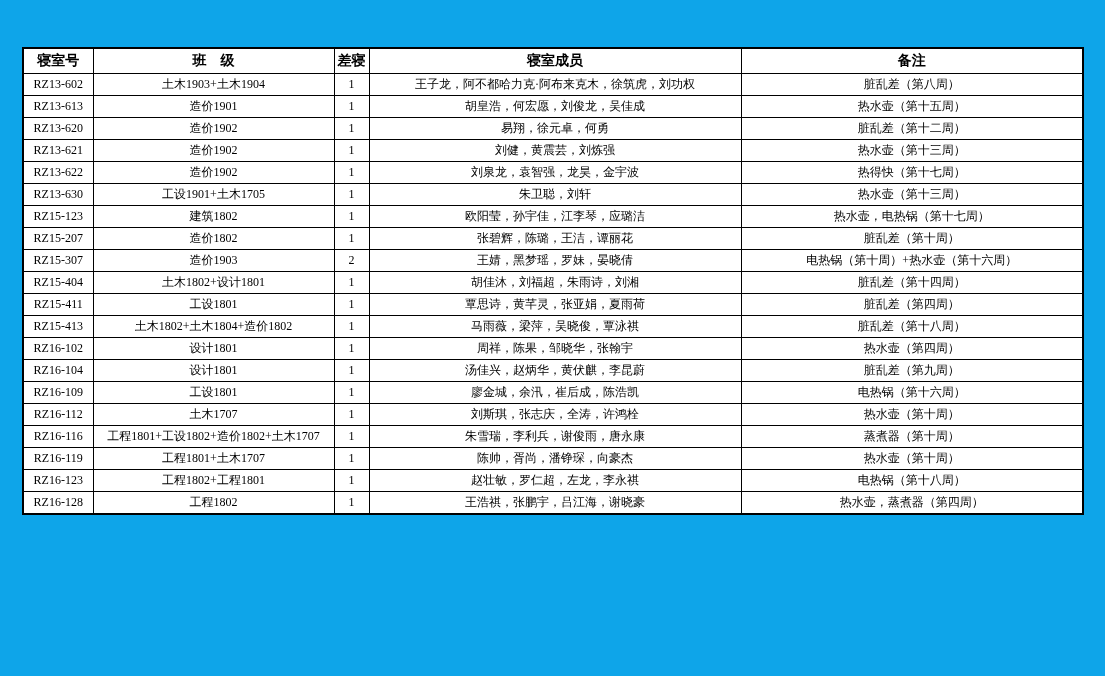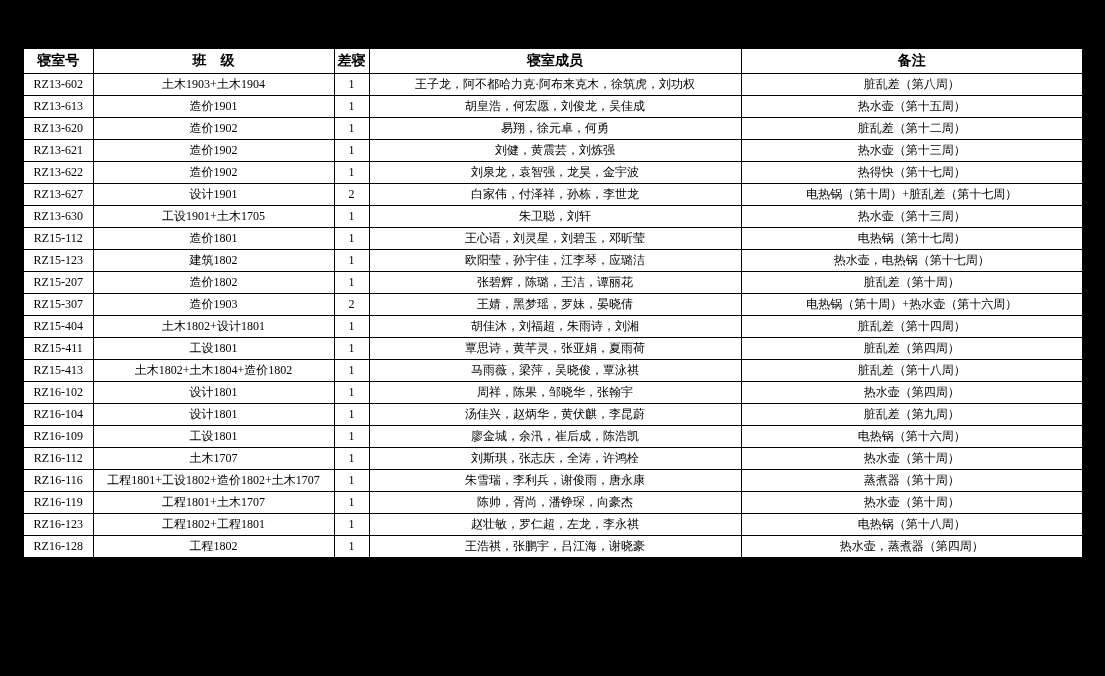--- a/index.html
+++ b/index.html
@@ -8,21 +8,21 @@
     background: #ffffff;
     width: 1105px;
     height: 676px;
     overflow: hidden;
     font-family: "Liberation Serif", "DejaVu Serif", serif;
   }
   .page {
     position: relative;
     width: 1105px;
     height: 676px;
-    background: #000000;
+    background: #0ea5e9;
   }
   table.dorm-table {
     position: absolute;
     left: 22px;
     top: 47px;
     width: 1060px;
     border-collapse: collapse;
     table-layout: fixed;
     border: 2px solid #000000;
     background: #ffffff;
@@ -99,39 +99,25 @@
     <td>热水壶（第十三周）</td>
   </tr>
         <tr>
     <td>RZ13-622</td>
     <td>造价1902</td>
     <td>1</td>
     <td>刘泉龙，袁智强，龙昊，金宇波</td>
     <td>热得快（第十七周）</td>
   </tr>
         <tr>
-    <td>RZ13-627</td>
-    <td>设计1901</td>
-    <td>2</td>
-    <td>白家伟，付泽祥，孙栋，李世龙</td>
-    <td>电热锅（第十周）+脏乱差（第十七周）</td>
-  </tr>
-        <tr>
     <td>RZ13-630</td>
     <td>工设1901+土木1705</td>
     <td>1</td>
     <td>朱卫聪，刘轩</td>
     <td>热水壶（第十三周）</td>
-  </tr>
-        <tr>
-    <td>RZ15-112</td>
-    <td>造价1801</td>
-    <td>1</td>
-    <td>王心语，刘灵星，刘碧玉，邓昕莹</td>
-    <td>电热锅（第十七周）</td>
   </tr>
         <tr>
     <td>RZ15-123</td>
     <td>建筑1802</td>
     <td>1</td>
     <td>欧阳莹，孙宇佳，江李琴，应璐洁</td>
     <td>热水壶，电热锅（第十七周）</td>
   </tr>
         <tr>
     <td>RZ15-207</td>

